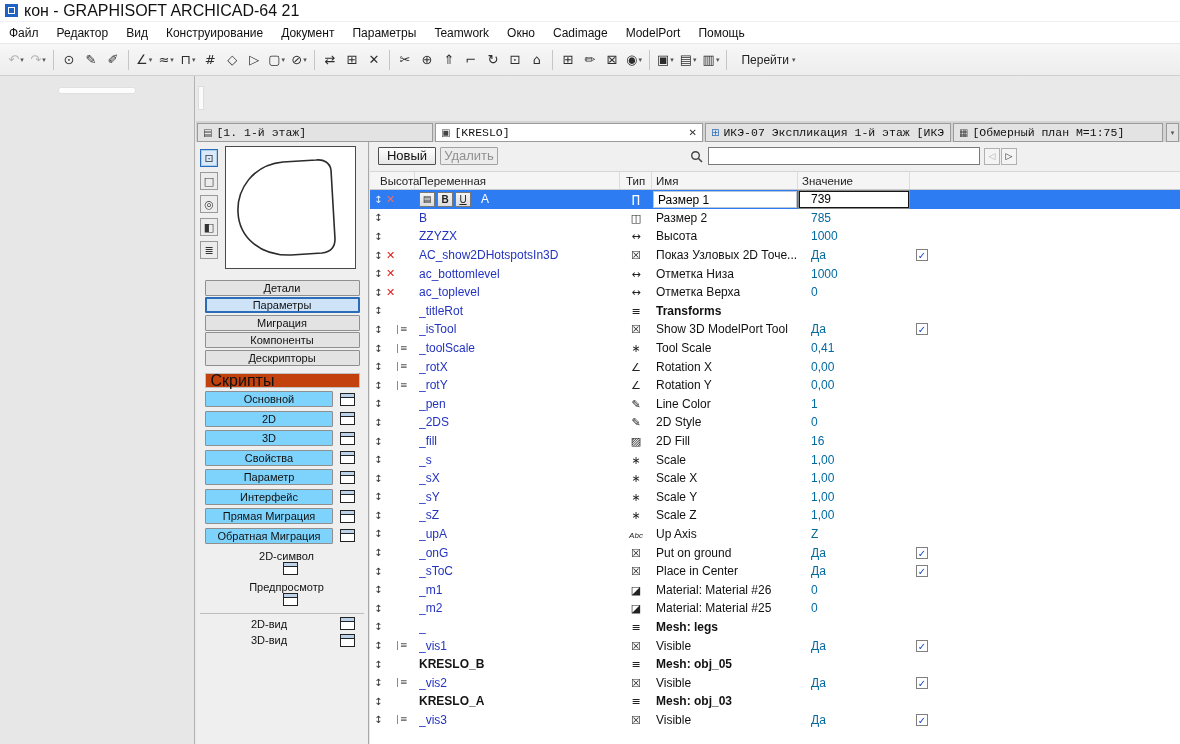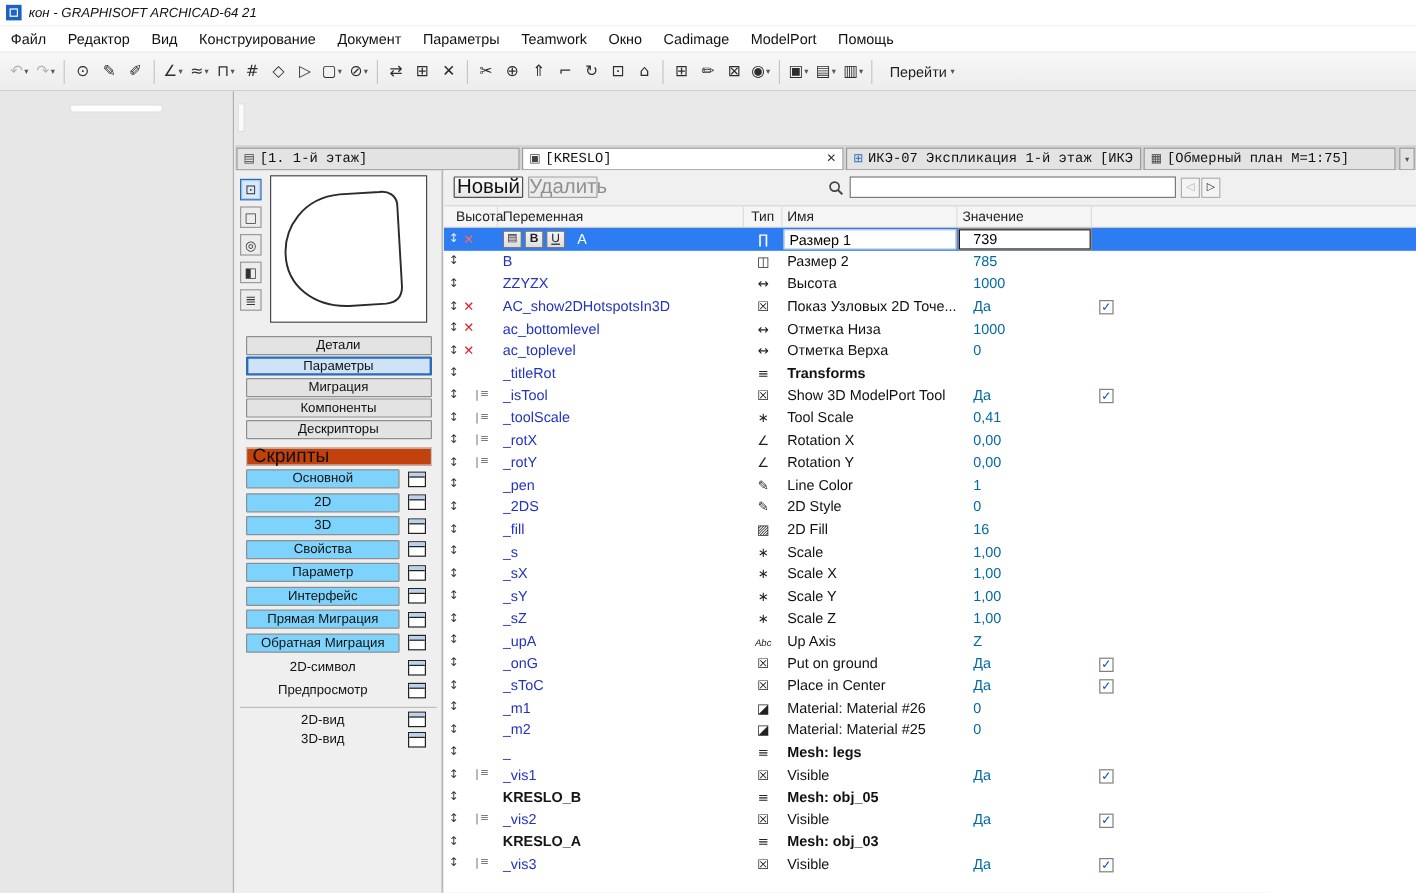--- a/index.html
+++ b/index.html
@@ -3,21 +3,21 @@
 <meta charset="utf-8">
 <style>
   * { margin:0; padding:0; box-sizing:border-box; }
   html,body { width:1180px; height:744px; overflow:hidden; }
   body { font-family:"Liberation Sans", sans-serif; font-size:12px; background:#e9e9e9; position:relative; color:#111; }
 
   
   #titlebar { height:22px; background:#fff; display:flex; align-items:center; gap:6px; padding-left:5px; border-bottom:1px solid #f0f0f0; }
   #app-icon { width:13px; height:13px; background:#1e63c4; display:inline-block; position:relative; }
   #app-icon::before { content:""; position:absolute; left:3px; top:3px; right:3px; bottom:3px; border:1.5px solid #fff; }
-  #title-text { font-size:11px; color:#111;font-style:italic; }
+  #title-text { font-size:16px; color:#111; }
 
   #menubar { height:22px; background:#fff; display:flex; align-items:center; border-bottom:1px solid #e8e8e8; }
   .menu-item { padding:0 9px; height:22px; line-height:22px; cursor:default; }
 
   #toolbar { height:32px; background:linear-gradient(#f7f7f7,#ededed); border-bottom:1px solid #cfcfcf; display:flex; align-items:center; padding:0 5px; }
   .tb-btn { height:24px; min-width:22px; display:flex; align-items:center; justify-content:center; padding:0 2px; border:1px solid transparent; border-radius:2px; }
   .tb-glyph { font-family:"DejaVu Sans", sans-serif; font-size:13px; color:#2d2d2d; }
   .tb-btn.disabled .tb-glyph { color:#b5b5b5; }
   .tb-caret { font-family:"DejaVu Sans", sans-serif; font-size:7px; color:#555; margin-left:1px; }
   .tb-label { font-size:12px; color:#222; margin:0 2px; }
@@ -47,27 +47,27 @@
   #preview { position:absolute; left:29px; top:4px; width:131px; height:123px; background:#fff; border:1px solid #4a4a4a; }
   #side-buttons { position:absolute; top:136px; left:0; right:0; }
   .side-btn { width:155px; height:16px; margin:1.5px auto; background:#e3e3e3; border:1px solid #8f8f8f; border-radius:1px; font-size:11px; line-height:14px; text-align:center; color:#111; }
   .side-btn.selected { background:#cfe3f8; border:2px solid #2b6cb8; line-height:12px; }
   .section-box { width:155px; height:15px; margin:7px auto 2px; border:1px solid #c2c2c2; background:#c2410c; font-size:16px; line-height:13px; padding-left:5px; color:#111; }
   .script-row { display:flex; align-items:center; margin:3.5px 0 0 9px; }
   .script-btn { width:128px; height:16px; background:#7dd3fc; border:1px solid #8f8f8f; border-radius:1px; font-size:11px; line-height:14px; text-align:center; color:#111; }
   .flat-label { width:128px; font-size:11px; text-align:center; color:#111; }
   .win-icon { width:15px; height:13px; border:1px solid #222; background:#fff; margin-left:7px; position:relative; }
   .win-icon::before { content:""; position:absolute; left:0; right:0; top:0; height:3px; background:#bcd2ea; border-bottom:1px solid #222; }
-  .view-row { margin-top:6px; }
+  .view-row { margin-top:6px;flex-direction:column; }
   .side-sep { border-top:1px solid #bdbdbd; margin:7px 4px 3px; }
 
   
   #main { position:absolute; left:370px; top:66px; right:0; bottom:0; background:#fff; }
   #actions-row { height:30px; background:#f0f0f0; border-bottom:1px solid #d6d6d6; position:relative; }
-  #new-btn, #delete-btn { position:absolute; top:5px; height:18px; width:58px; font-size:17px; text-align:center; line-height:16px; border-radius:1px; }
+  #new-btn, #delete-btn { position:absolute; top:5px; height:18px; width:58px; font-size:13px; text-align:center; line-height:16px; border-radius:1px; }
   #new-btn { left:8px; border:1px solid #4f4f4f; background:linear-gradient(#fefefe,#e6e6e6); color:#111; }
   #delete-btn { left:70px; border:1px solid #a2a2a2; background:#ececec; color:#909090; }
   #search-icon { position:absolute; left:320px; top:8px; }
   #search-input { position:absolute; left:338px; top:5px; width:272px; height:18px; border:1px solid #7a7a7a; background:#fff; font-family:"Liberation Sans",sans-serif; font-size:12px; padding-left:4px; }
   .nav-btn { position:absolute; top:6px; width:16px; height:17px; border:1px solid #b0b0b0; background:#f4f4f4; font-family:"DejaVu Sans",sans-serif; font-size:9px; text-align:center; line-height:15px; }
   #nav-prev { left:614px; color:#b0b0b0; }
   #nav-next { left:631px; color:#222; }
 
   #param-header { display:flex; height:18px; background:#f5f5f5; border-bottom:1px solid #c9c9c9; align-items:center; }
   .hcell { height:100%; display:flex; align-items:center; border-right:1px solid #dcdcdc; font-size:11.5px; color:#222; }

